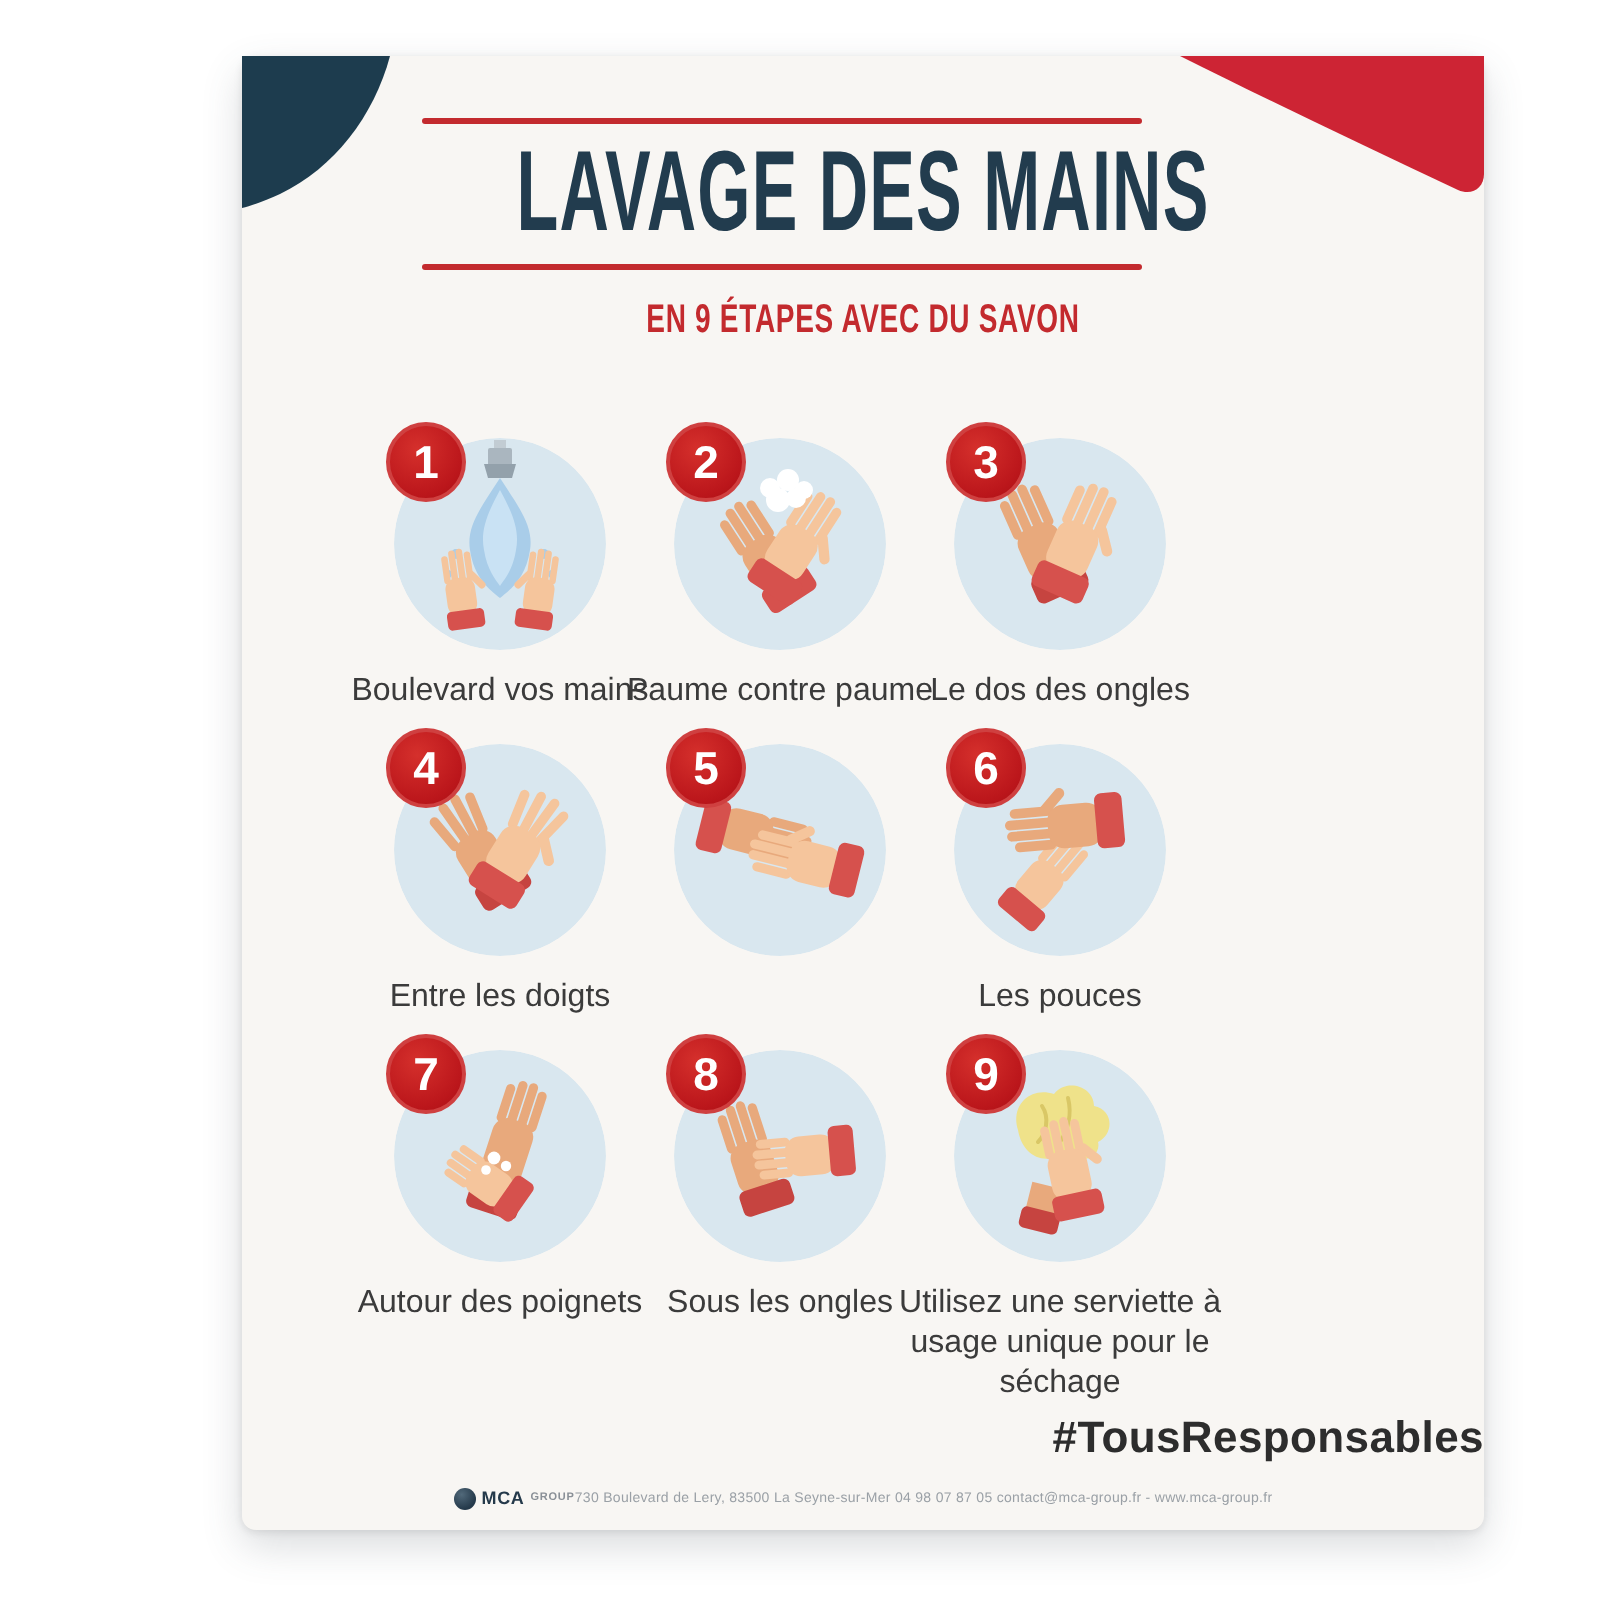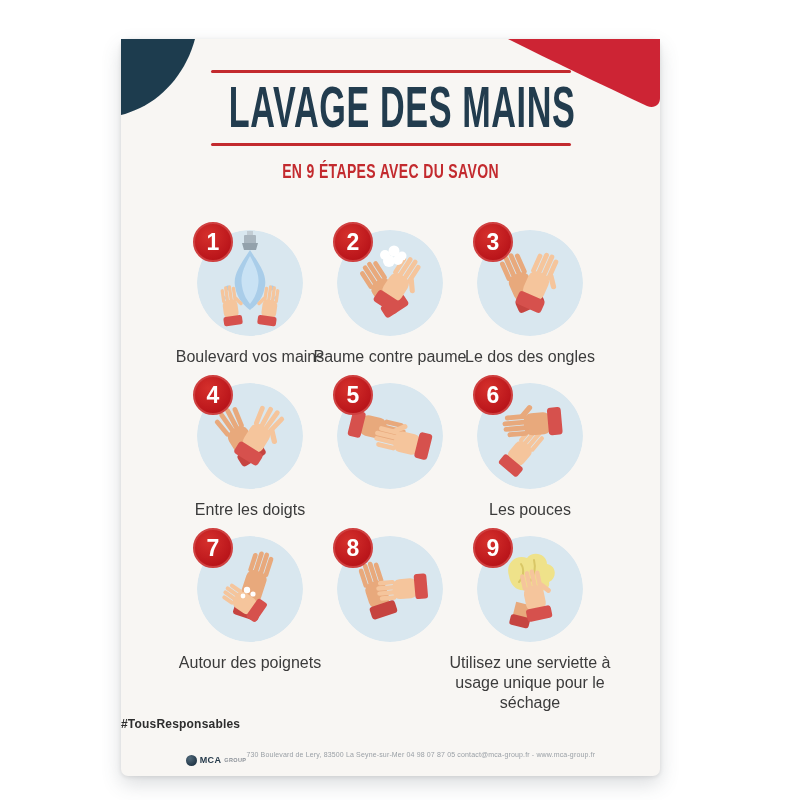--- a/index.html
+++ b/index.html
@@ -1,21 +1,21 @@
 <!DOCTYPE html>
 <html><head>
 <meta charset="utf-8">
 <style>
   html,body{margin:0;padding:0;}
   body{
     width:800px;height:800px;position:relative;background:#ffffff;
     font-family:"Liberation Sans", sans-serif;overflow:hidden;
   }
   .poster{
-    position:absolute;left:121px;top:39px;width:539px;height:737px;
+    position:absolute;left:121px;top:28px;width:621px;height:737px;
     background:#f8f6f3;border-radius:7px;
     box-shadow:0 8px 20px rgba(70,80,90,.20), 0 1px 4px rgba(0,0,0,.10);
   }
   .corner{position:absolute;}
   .corner-tl{left:0;top:0;width:74px;height:78px;}
   .corner-tr{right:0;top:0;width:152px;height:70px;}
 
   .rule{position:absolute;left:90px;width:360px;height:3px;background:#c32a2e;border-radius:2px;}
   .rule-top{top:31px;}
   .rule-bottom{top:104px;}
@@ -45,26 +45,26 @@
     position:absolute;left:0;top:139px;width:172px;text-align:center;
     font-size:16px;line-height:1.25;color:#3b3b3b;font-weight:400;
   }
 
   
   .s1{left:43px;top:169px;}  .s2{left:183px;top:169px;} .s3{left:323px;top:169px;}
   .s4{left:43px;top:322px;}  .s5{left:183px;top:322px;} .s6{left:323px;top:322px;}
   .s7{left:43px;top:475px;}  .s8{left:183px;top:475px;} .s9{left:323px;top:475px;}
 
   .hashtag{
-    position:absolute;left:0;right:0;top:678px;text-align:left;
-    font-size:12px;font-weight:700;color:#2d2d2d;letter-spacing:.2px;
+    position:absolute;left:0;right:0;top:678px;text-align:right;
+    font-size:22px;font-weight:700;color:#2d2d2d;letter-spacing:.2px;
   }
   .footer{
     position:absolute;left:0;right:0;top:712px;height:18px;
-    display:flex;justify-content:center;
+    display:flex;align-items:center;justify-content:center;
   }
   .logo{display:flex;align-items:center;gap:3px;}
   .logo .globe{width:11px;height:11px;border-radius:50%;
     background:radial-gradient(circle at 35% 30%, #51697a 0%, #24394a 70%);}
   .logo .brand-main{font-size:9px;font-weight:700;color:#24394a;letter-spacing:.3px;}
   .logo .brand-sub{font-size:5.5px;color:#8a9097;font-weight:700;letter-spacing:.4px;}
   .address{font-size:7px;color:#9aa0a6;letter-spacing:.15px;white-space:nowrap;}
 </style>
 </head>
 <body>
@@ -324,20 +324,21 @@
         <g fill="#f5c59c">
           <rect x="-10.5" y="-21" width="4.2" height="16" rx="2.1"></rect>
           <rect x="-5.6" y="-23" width="4.2" height="18" rx="2.1"></rect>
           <rect x="-0.7" y="-23.5" width="4.2" height="18.5" rx="2.1"></rect>
           <rect x="4.2" y="-21.5" width="4.2" height="16" rx="2.1"></rect>
           <rect x="-10.5" y="-8" width="19" height="24" rx="7"></rect>
         </g>
         <rect x="-12" y="13" width="24" height="12" rx="3" fill="#d6514d"></rect>
       </g>
     </svg>
+    <div class="label">Sous les ongles</div>
   </div>
 
   <div class="step s9">
     <div class="badge">9</div>
     <svg class="circle" viewBox="0 0 106 106">
       <circle cx="53" cy="53" r="53" fill="#d9e7ef"></circle>
       <g transform="translate(44,80) rotate(14) scale(0.9)">
         <rect x="-9" y="-14" width="18" height="16" fill="#e8a97c"></rect>
         <rect x="-11" y="0" width="22" height="12" rx="3" fill="#c64440"></rect>
       </g>

